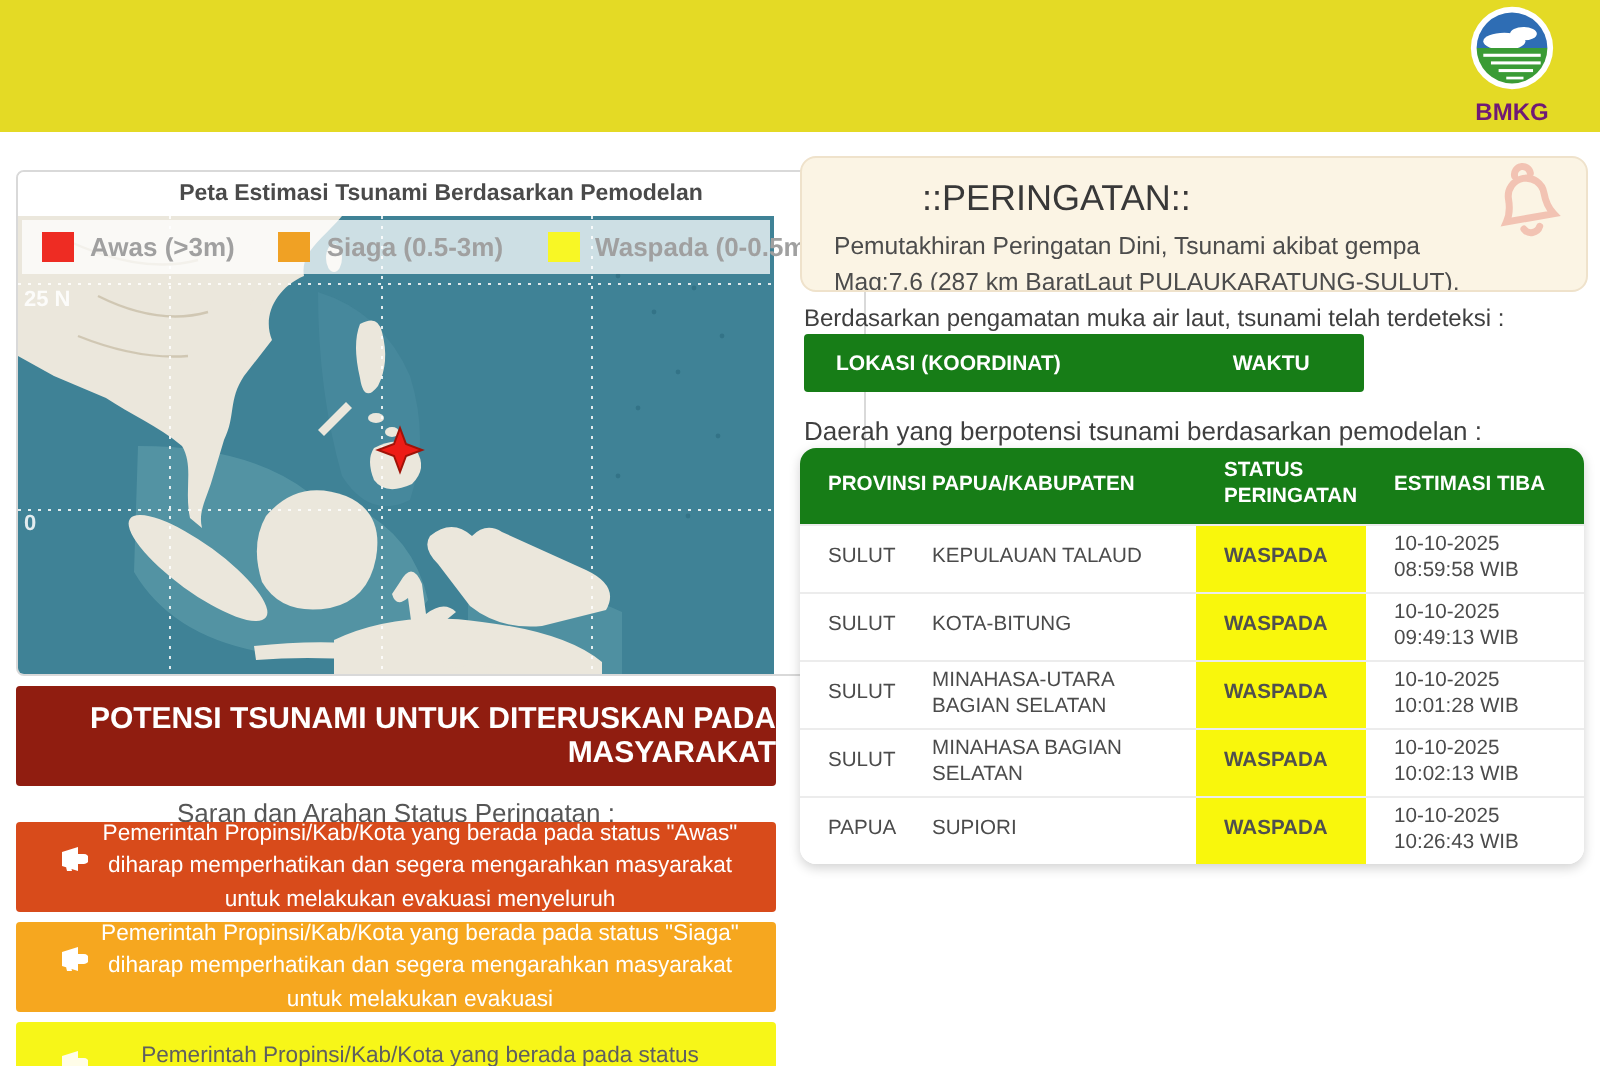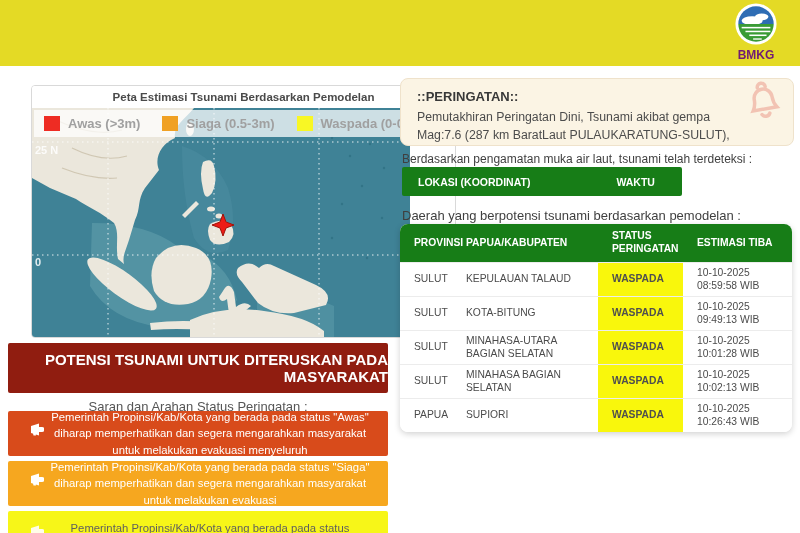--- a/index.html
+++ b/index.html
@@ -13,21 +13,21 @@
              color:#fff; font-size:40px; font-weight:bold; }
   .title-block { position:absolute; left:142px; top:3px; }
   .main-title { font-size:23px; font-weight:bold; color:#2d2d2d; letter-spacing:.2px; }
   .quake-time { font-size:15px; color:#3f3f3f; margin-top:1px; }
   .sent-time  { font-size:12px; font-weight:bold; color:#cc3423; margin-top:3px; }
   .logo-wrap { position:absolute; right:18px; top:2px; width:52px; text-align:center; }
   .logo-text { font-size:12px; font-weight:bold; color:#701a75; margin-top:-2px; }
 
   
   .map-card { position:absolute; left:8px; top:85px; width:425px; height:253px;
-              background:#fff; border:1px solid #d9d9d9; border-radius:4px; overflow:hidden;margin-left:23px; }
+              background:#fff; border:1px solid #d9d9d9; border-radius:4px; overflow:hidden; }
   .map-title { height:22px; display:flex; align-items:center; justify-content:center;
                font-size:11.5px; font-weight:bold; color:#4a4a4a; background:#fff; }
   .map-body { position:relative; width:378px; height:229px;border-radius:24px; }
   .map-body svg.mapsvg { position:absolute; left:0; top:0; width:100%; height:100%; }
   .legend-bar { position:absolute; left:2px; right:2px; top:2px; height:27px;
                 background:rgba(255,255,255,.74); display:flex; align-items:center;
                 padding:0 10px; gap:22px; }
   .legend-item { display:flex; align-items:center; gap:8px; }
   .legend-swatch { width:16px; height:15px; }
   .legend-label { font-size:13px; font-weight:bold; color:#a0a0a0; white-space:nowrap; }
@@ -47,21 +47,21 @@
   .adv-3 .adv-text { padding-top:9px; }
   .adv-1 .adv-text, .adv-2 .adv-text { color:#ffffff; }
   .adv-3 .adv-text { color:#5f5f5f; }
   .mega-icon { position:absolute; left:22px; top:12px; width:14px; height:13px; }
   .adv-3 .mega-icon { top:14px; }
 
   
   .warning-card { position:absolute; left:400px; top:78px; width:394px; height:68px;
                   background:#fbf4e4; border:1px solid #efe2cb; border-radius:8px;
                   padding:10px 54px 8px 16px; overflow:hidden; }
-  .warning-title { font-size:13px; font-weight:bold; color:#383838; }
+  .warning-title { font-size:18px; font-weight:normal; color:#383838;margin-left:44px; }
   .warning-body { font-size:12.3px; color:#4c4c4c; line-height:1.5; margin-top:4px; }
   .bell-icon { position:absolute; right:4px; top:-6px; }
 
   .obs-heading { position:absolute; left:402px; top:152px; font-size:12px; color:#3f3f3f; }
   .obs-bar { position:absolute; left:402px; top:167px; width:280px; height:29px; background:#177d17;
              border-radius:2px; display:flex; align-items:center; padding:0 16px;gap:46px; }
   .obs-bar span { color:#fff; font-size:10.5px; font-weight:bold; white-space:nowrap; }
   .obs-col-1 { margin-right:40px; } .obs-col-2 { margin-right:28px; }
 
   .pot-heading { position:absolute; left:402px; top:208px; font-size:13px; color:#3f3f3f; }

